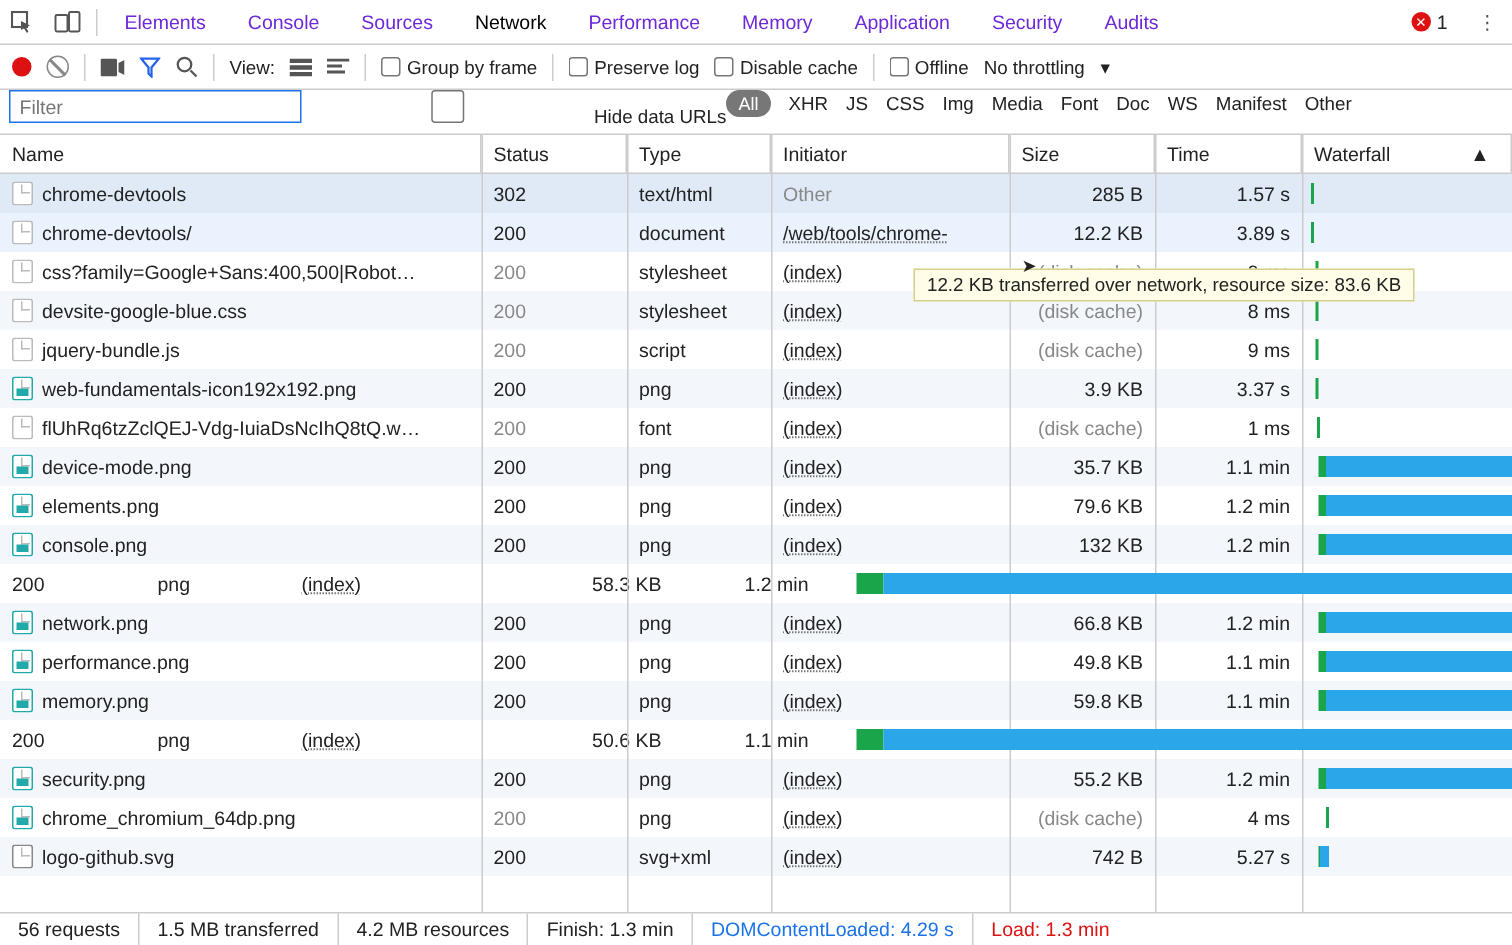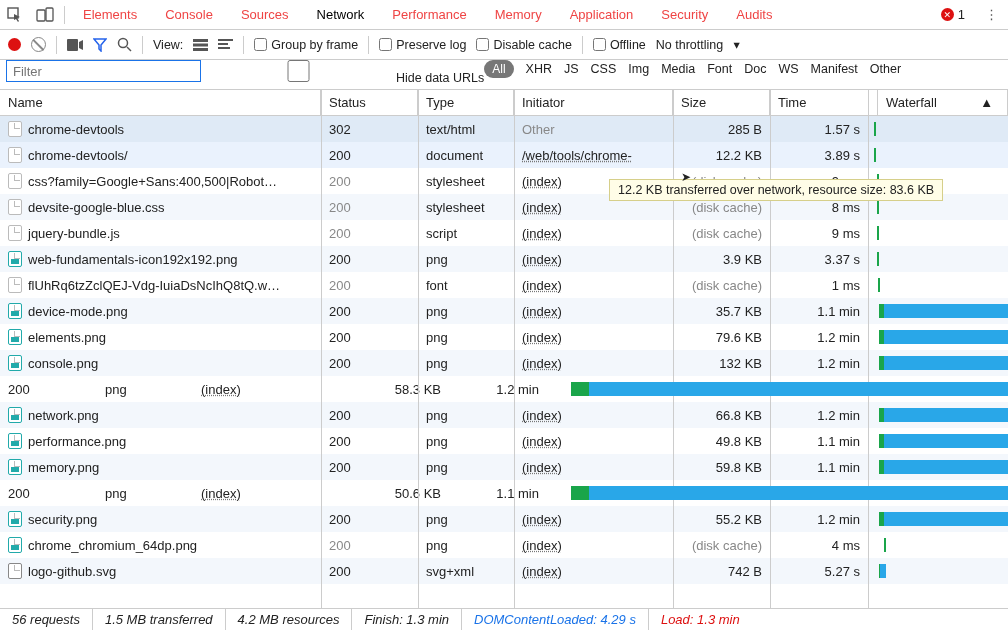--- a/index.html
+++ b/index.html
@@ -2,21 +2,21 @@
 <html><head>
 <meta charset="utf-8">
 <style>
 * { margin: 0; padding: 0; box-sizing: border-box; font-family: -apple-system, "Helvetica Neue", Arial, sans-serif; }
 body { background: #fff; color: #222; font-size: 13px; width: 1008px; height: 630px; overflow: hidden; position: relative; }
 
 
 .top-tabs { display: flex; align-items: center; height: 30px; border-bottom: 1px solid #ccc; }
 .top-tabs .pick, .top-tabs .device { width: 30px; display:flex; align-items:center; justify-content:center; color:#555; }
 .top-tabs .divider { width:1px; height:18px; background:#ccc; margin:0 4px; }
-.top-tabs .tab { padding: 0 14px; height:100%; display:flex; align-items:center; cursor:pointer; color:#ef4444; }
+.top-tabs .tab { padding: 0 14px; height:100%; display:flex; align-items:center; cursor:pointer; color:#6d28d9; }
 .top-tabs .tab.active { font-weight:400; color:#000; }
 .top-tabs .spacer { flex: 1; }
 .top-tabs .err { display:flex; align-items:center; gap:4px; padding:0 10px; }
 .top-tabs .err .circ { width:13px; height:13px; border-radius:50%; background:#d11; color:#fff; font-size:9px; display:flex; align-items:center; justify-content:center; }
 .top-tabs .dots { padding:0 10px; color:#555; }
 
 
 .toolbar { display:flex; align-items:center; height:30px; border-bottom:1px solid #ccc; gap:10px; padding:0 8px; font-size:12.5px; }
 .toolbar .rec { width:13px; height:13px; border-radius:50%; background:#d11; }
 .toolbar .nosign { width:15px; height:15px; border:1.5px solid #888; border-radius:50%; position:relative; }
@@ -34,21 +34,21 @@
 .ftype { cursor:pointer; }
 
 
 .gridhead { display:flex; height:26px; border-bottom:1px solid #ccc; background:#fff; }
 .gridhead .col { display:flex; align-items:center; padding:0 8px; border-right:1px solid #ccc; color:#222; }
 .col-name { width:321px; }
 .col-status { width:97px; }
 .col-type { width:96px; }
 .col-init { width:159px; }
 .col-size { width:97px; }
-.col-time { width:108px; }
+.col-time { width:98px; }
 .col-wf { flex:1; border-right:none; position:relative; }
 .gridhead .col-wf .sort { position:absolute; right:14px; }
 
 
 .rows { }
 .row { display:flex; height:26px; align-items:center; }
 .row:nth-child(even){ background:#f3f7fc; }
 .row.sel { background:#dfeaf6; }
 .row .c { padding:0 8px; white-space:nowrap; overflow:hidden; text-overflow:ellipsis; }
 .row .c-name { width:321px; display:flex; align-items:center; gap:6px; }
@@ -74,21 +74,21 @@
 .wf .dl { background:#29a7e8; }
 
 
 .vline { position:absolute; top:90px; bottom:22px; width:1px; background:#ccc; }
 
 
 .tooltip { position:absolute; background:#fffde7; border:1px solid #d6cf8a; padding:3px 8px; font-size:12.5px; z-index:10; }
 .cursor { position:absolute; z-index:11; font-size:12px; }
 
 
-.statusbar { position:absolute; bottom:0; left:0; right:0; height:22px; border-top:1px solid #ccc; display:flex; align-items:center; font-size:13px; background:#fff;font-style:italic; }
+.statusbar { position:absolute; bottom:0; left:0; right:0; height:22px; border-top:1px solid #ccc; display:flex; align-items:center; font-size:13px; background:#fff; }
 .statusbar .sitem { padding:0 12px; border-right:1px solid #ccc; height:100%; display:flex; align-items:center; }
 .statusbar .sitem.last { border-right:none; }
 .blue { color:#1a73e8; }
 .red { color:#d11; }
 
 svg { display:block; }
 </style>
 </head>
 <body>
 

